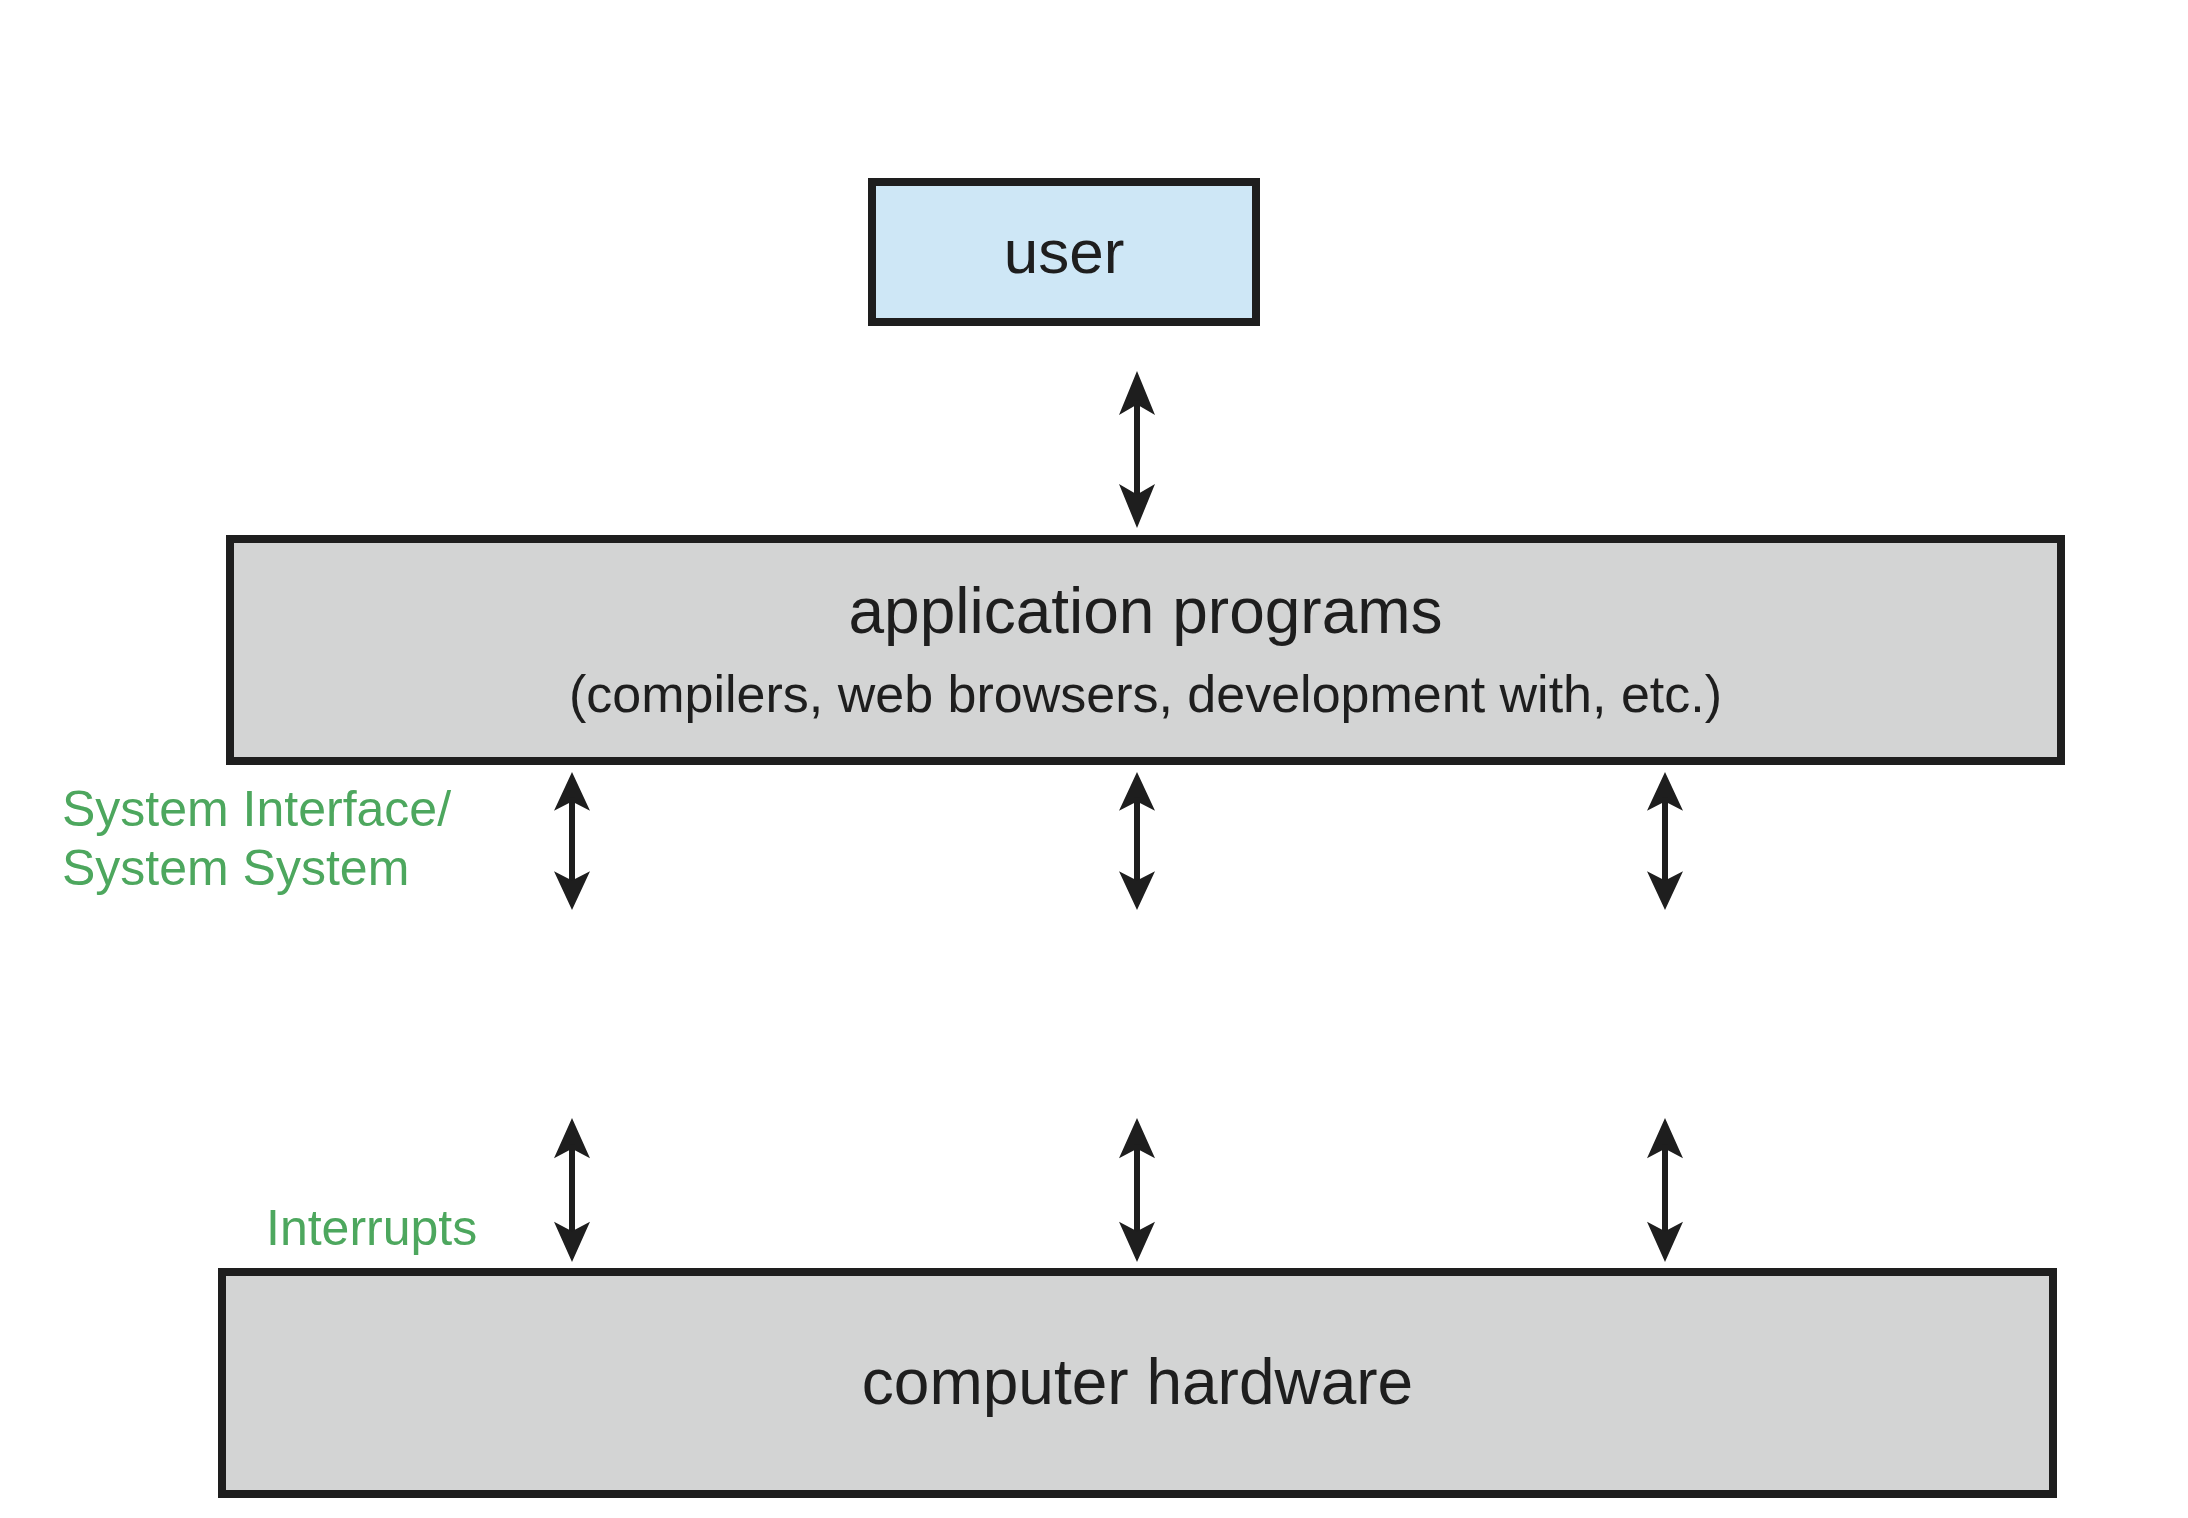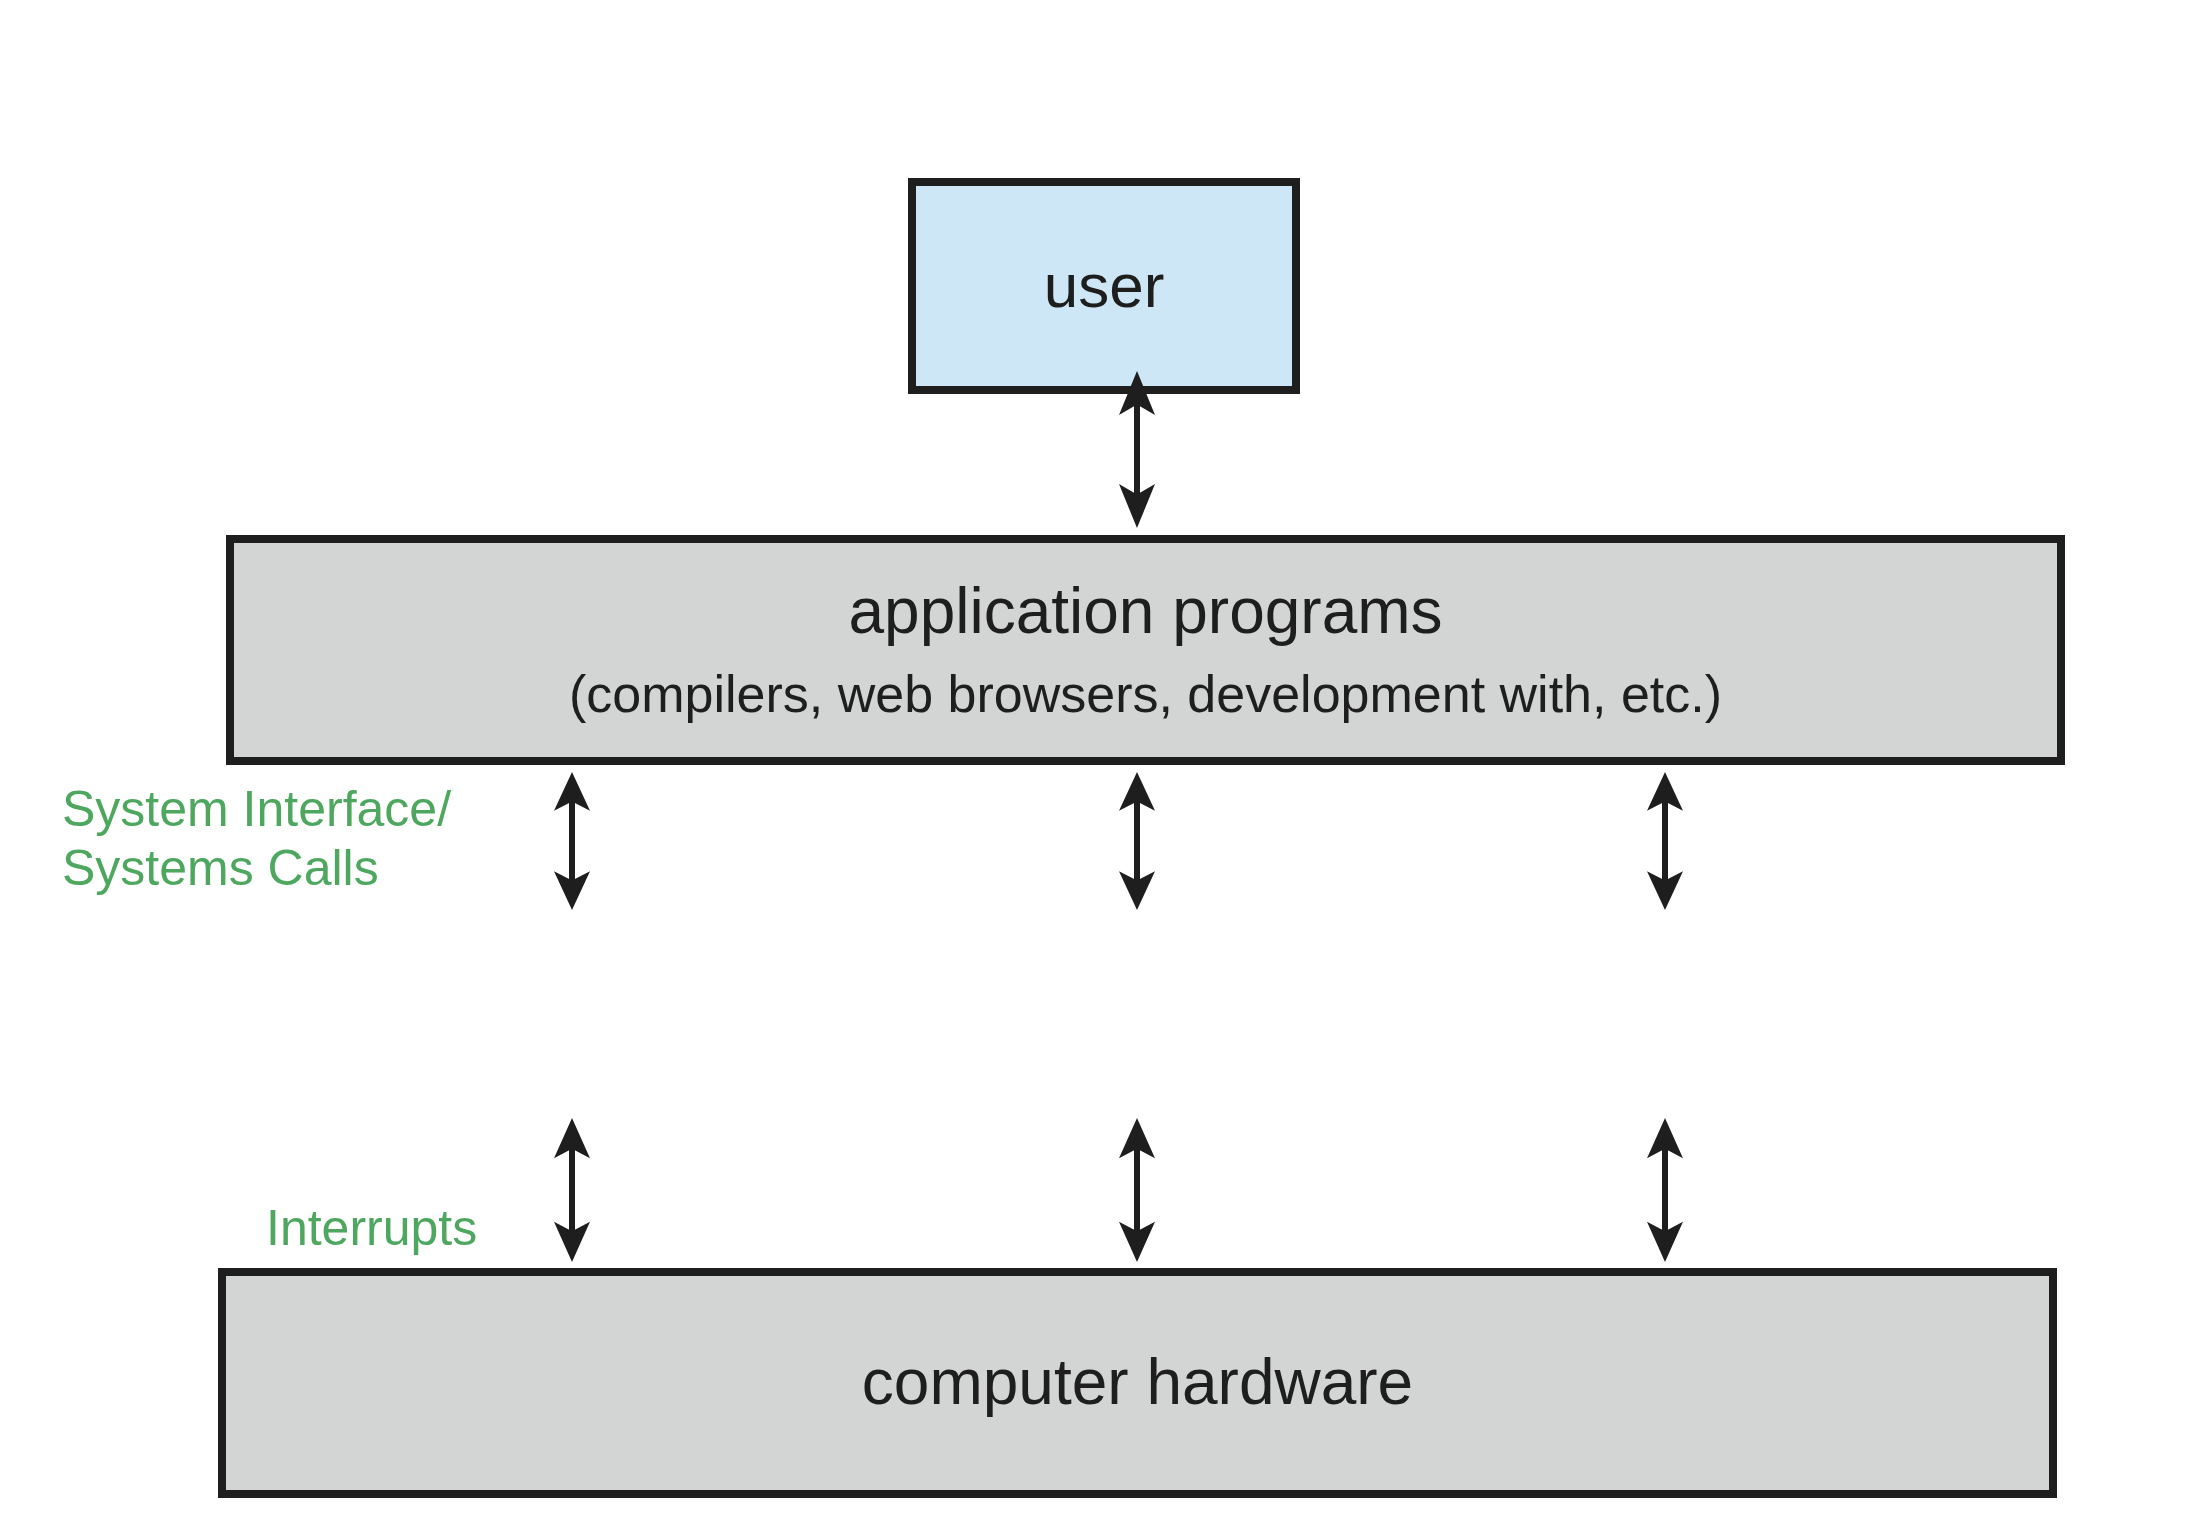--- a/index.html
+++ b/index.html
@@ -34,21 +34,21 @@
     text-align:center;
   }
   .box .main-label{
     font-size:64px;line-height:1.05;color:var(--ink);
   }
   .box .sub-label{
     font-size:52px;line-height:1.05;color:var(--ink);margin-top:22px;
   }
   .blue{background:var(--box-blue);}
   .gray{background:var(--box-gray);}
-  .user-box{left:908px;top:178px;width:392px;height:216px;}
+  .user-box{left:868px;top:178px;width:392px;height:148px;}
   .user-box .main-label{font-size:62px;}
   .app-box{left:218px;top:535px;width:1839px;height:230px;margin-left:8px;}
   .os-box{left:218px;top:916px;width:1839px;height:192px;}
   .hw-box{left:218px;top:1268px;width:1839px;height:230px;}
   .green-label{
     position:absolute;
     color:var(--green);
     font-size:50px;line-height:1.18;
     white-space:nowrap;
   }
@@ -81,21 +81,21 @@
     <polygon points="22,150 40,108 22,118 4,108"></polygon>
   </svg>
 
   <div class="box gray app-box">
     <div class="main-label">application programs</div>
     <div class="sub-label">(compilers, web browsers, development with, etc.)</div>
   </div>
 
   <div class="green-label sys-label">
     <div>System Interface/</div>
-    <div>Systems Calls</div>
+    <div>System System</div>
   </div>
 
   <svg class="arrow a-r1 a-c1" viewBox="0 0 44 150" preserveAspectRatio="none">
     <polygon points="22,0 40,42 22,32 4,42"></polygon>
     <rect x="19" y="28" width="6" height="94"></rect>
     <polygon points="22,150 40,108 22,118 4,108"></polygon>
   </svg>
   <svg class="arrow a-r1 a-c2" viewBox="0 0 44 150" preserveAspectRatio="none">
     <polygon points="22,0 40,42 22,32 4,42"></polygon>
     <rect x="19" y="28" width="6" height="94"></rect>

